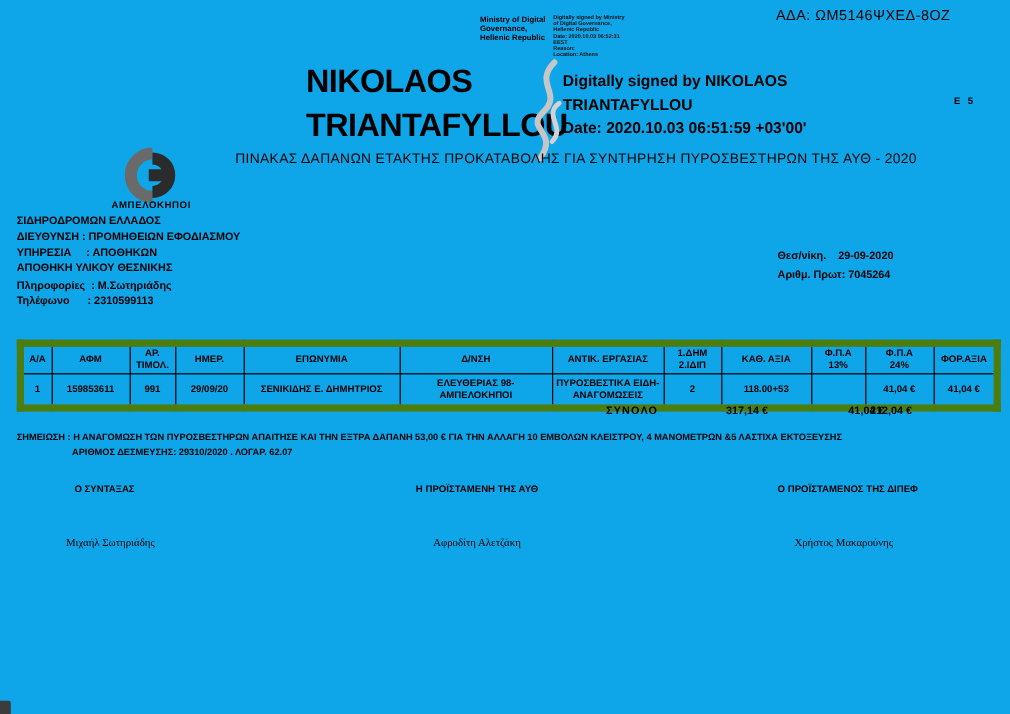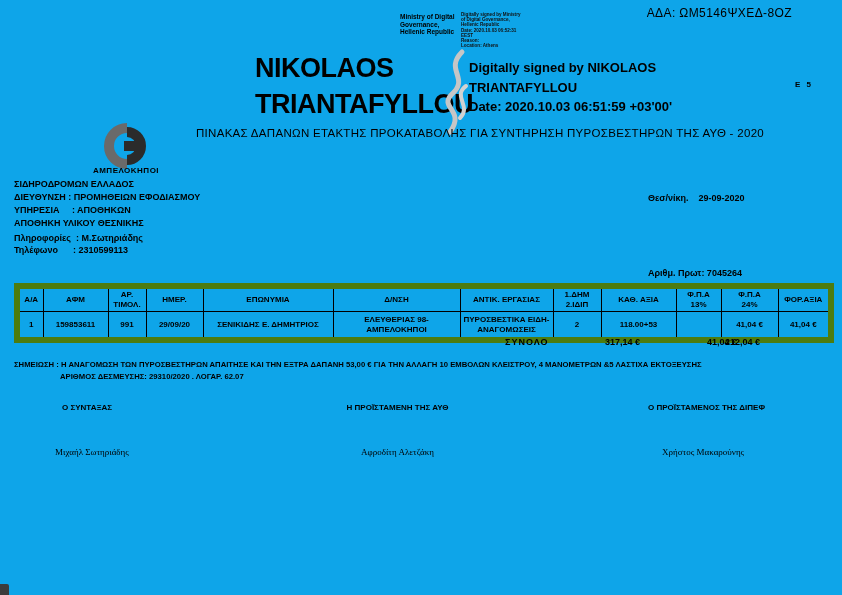--- a/index.html
+++ b/index.html
@@ -20,22 +20,22 @@
   .digsig{top:58px;left:469px;font-size:13px;line-height:19.5px;font-weight:bold;}
   .e5{top:80px;left:795px;font-size:8px;font-weight:bold;letter-spacing:2px;}
   .title{top:127px;left:130px;width:700px;text-align:center;font-size:11.5px;letter-spacing:.3px;font-weight:500;}
 
   .logo{top:122px;left:94px;}
   .logocap{top:166px;left:90px;width:72px;text-align:center;font-size:8px;font-weight:bold;letter-spacing:.5px;}
   .orgline{left:14px;font-size:9px;font-weight:bold;}
   .o0{top:179px;} .o1{top:192px;} .o2{top:205px;} .o3{top:218px;}
   .oinfo{top:233px;} .ophone{top:245px;}
 
-  .placedate{top:193px;left:648px;font-size:9px;font-weight:bold;}
-  .protocol{top:224px;left:648px;font-size:9px;font-weight:bold;margin-top:44px;}
+  .placedate{top:208px;left:648px;font-size:9px;font-weight:bold;}
+  .protocol{top:224px;left:648px;font-size:9px;font-weight:bold;}
 
   table.main{
     position:absolute;top:283px;left:14px;border-collapse:collapse;
     border:6px solid #4d7c0f;table-layout:fixed;
   }
   table.main th,table.main td{
     border:1px solid #000;font-size:8px;font-weight:bold;text-align:center;
     padding:0 1px;line-height:1.25;overflow:hidden;
   }
   table.main th{height:22px;vertical-align:middle;}

